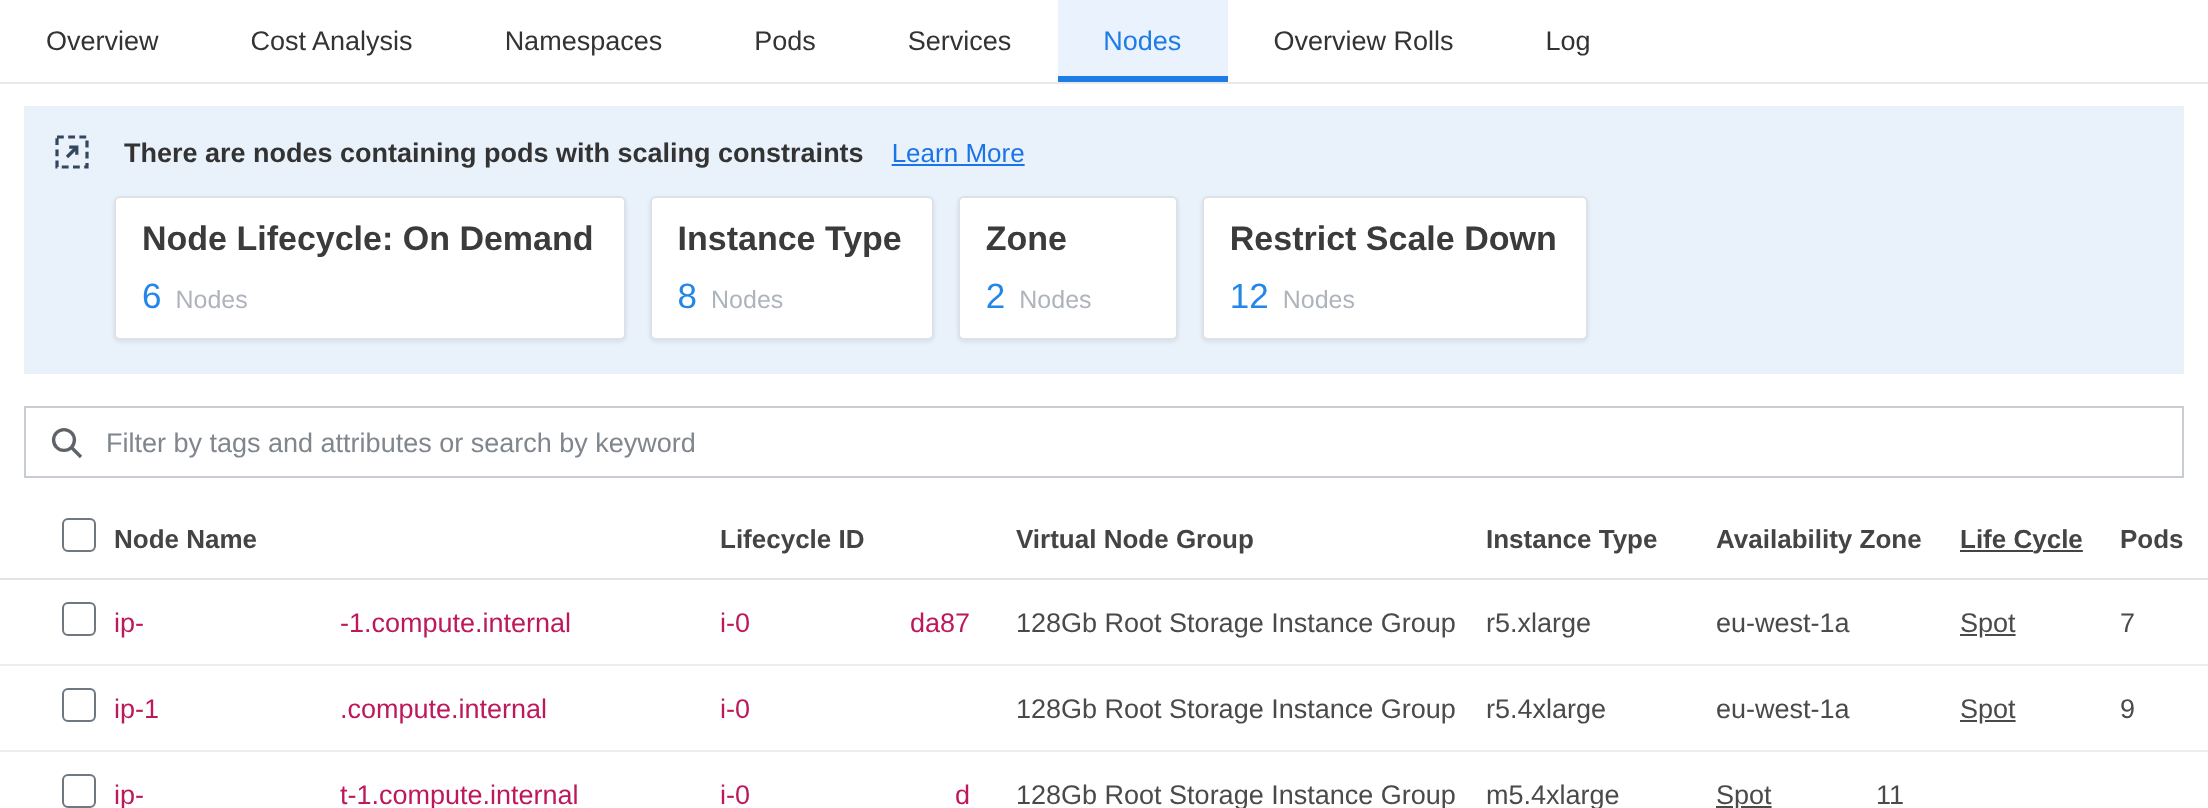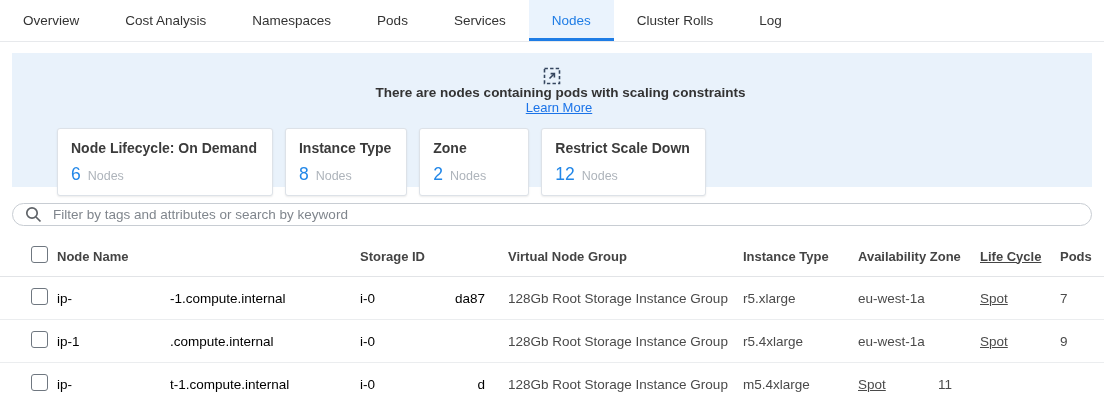--- a/index.html
+++ b/index.html
@@ -19,41 +19,41 @@
   }
   .tab.active{
     background:#eaf3fd;color:#1e7ce5;
     box-shadow:inset 0 -3px 0 #1e7ce5;
   }
   
   .banner{
     margin:11px 12px 0 12px;background:#e9f2fb;
     padding:14px 15px 16px 15px;box-sizing:border-box;height:134px;
   }
-  .banner-head{display:flex;align-items:center;flex-direction:column;}
+  .banner-head{display:flex;align-items:center;}
   .banner-icon{width:18px;height:18px;display:inline-flex;flex:0 0 auto;}
   .banner-msg{margin-left:17px;font-size:13.5px;font-weight:700;color:#333;}
   .banner-link{
     margin-left:14px;font-size:13px;color:#1a73e8;
     text-decoration:underline;cursor:pointer;
   }
   .cards{display:flex;gap:12px;margin:13px 0 0 30px;}
   .card{
     background:#fff;border:1px solid #dde2e8;border-radius:3px;
     box-shadow:0 1px 2px rgba(0,0,0,.08);
     padding:11px 15px 10px 13px;min-width:80px;
   }
-  .card-title{font-size:14px;font-weight:700;color:#3b3b3b;white-space:nowrap;}
+  .card-title{font-size:17px;font-weight:700;color:#3b3b3b;white-space:nowrap;}
   .card-stat{margin-top:8px;display:flex;align-items:baseline;}
   .card-count{font-size:17.5px;color:#2287e8;}
   .card-unit{font-size:12.5px;color:#aeb4bb;margin-left:7px;}
   
   .searchbar{
-    margin:16px 12px 0 12px;height:23px;box-sizing:border-box;
-    border:1px solid #c8cdd3;border-radius:12px;
+    margin:16px 12px 0 12px;height:36px;box-sizing:border-box;
+    border:1px solid #c8cdd3;border-radius:0;
     display:flex;align-items:center;padding:0 12px;background:#fff;
   }
   .search-icon{width:17px;height:17px;flex:0 0 auto;}
   .searchbar input{
     border:none;outline:none;flex:1;margin-left:9px;
     font-family:inherit;font-size:13.5px;color:#333;background:transparent;
   }
   .searchbar input::placeholder{color:#80868d;}
   
   .table{margin-top:10px;}
@@ -63,37 +63,37 @@
   .row:last-child{border-bottom:none;}
   .c-check{width:57px;box-sizing:border-box;padding-left:31px;flex:0 0 auto;}
   .c-name{width:303px;flex:0 0 auto;display:flex;align-items:center;}
   .c-id{width:148px;flex:0 0 auto;box-sizing:border-box;padding-right:23px;display:flex;justify-content:space-between;align-items:center;}
   .c-vng{width:235px;flex:0 0 auto;}
   .c-type{width:115px;flex:0 0 auto;}
   .c-az{width:122px;flex:0 0 auto;}
   .c-lc{width:80px;flex:0 0 auto;text-decoration:underline;}
   .c-pods{flex:1;}
   .name-prefix{width:113px;flex:0 0 auto;}
-  .blue{color:#000000;}
+  .blue{color:#be185d;}
   .checkbox{
     width:15px;height:15px;border:1.5px solid #6f7780;border-radius:3px;
     background:#fff;display:inline-block;cursor:pointer;
   }
 </style>
 </head>
 <body>
 
 <nav class="tabbar">
   <div class="tab">Overview</div>
   <div class="tab">Cost Analysis</div>
   <div class="tab">Namespaces</div>
   <div class="tab">Pods</div>
   <div class="tab">Services</div>
   <div class="tab active">Nodes</div>
-  <div class="tab">Cluster Rolls</div>
+  <div class="tab">Overview Rolls</div>
   <div class="tab">Log</div>
 </nav>
 
 <section class="banner">
   <div class="banner-head">
     <span class="banner-icon">
       <svg viewBox="0 0 18 18" width="18" height="18">
         <rect x="1.5" y="1.5" width="15" height="15" fill="none" stroke="#34455e" stroke-width="1.6" stroke-dasharray="3.4 2.2"></rect>
         <path d="M6.5 11.5 L11 7" stroke="#34455e" stroke-width="1.6" fill="none"></path>
         <path d="M7.6 6.6 H11.4 V10.4" stroke="#34455e" stroke-width="1.6" fill="none"></path>
@@ -141,21 +141,21 @@
       <line x1="11" y1="11" x2="15.5" y2="15.5" stroke="#5f6368" stroke-width="1.7"></line>
     </svg>
   </span>
   <input type="text" placeholder="Filter by tags and attributes or search by keyword" style="">
 </div>
 
 <div class="table">
   <div class="tr thead">
     <div class="c-check"><span class="checkbox"></span></div>
     <div class="c-name">Node Name</div>
-    <div class="c-id">Storage ID</div>
+    <div class="c-id">Lifecycle ID</div>
     <div class="c-vng">Virtual Node Group</div>
     <div class="c-type">Instance Type</div>
     <div class="c-az">Availability Zone</div>
     <div class="c-lc">Life Cycle</div>
     <div class="c-pods">Pods</div>
   </div>
 
   <div class="tr row">
     <div class="c-check"><span class="checkbox"></span></div>
     <div class="c-name blue">

